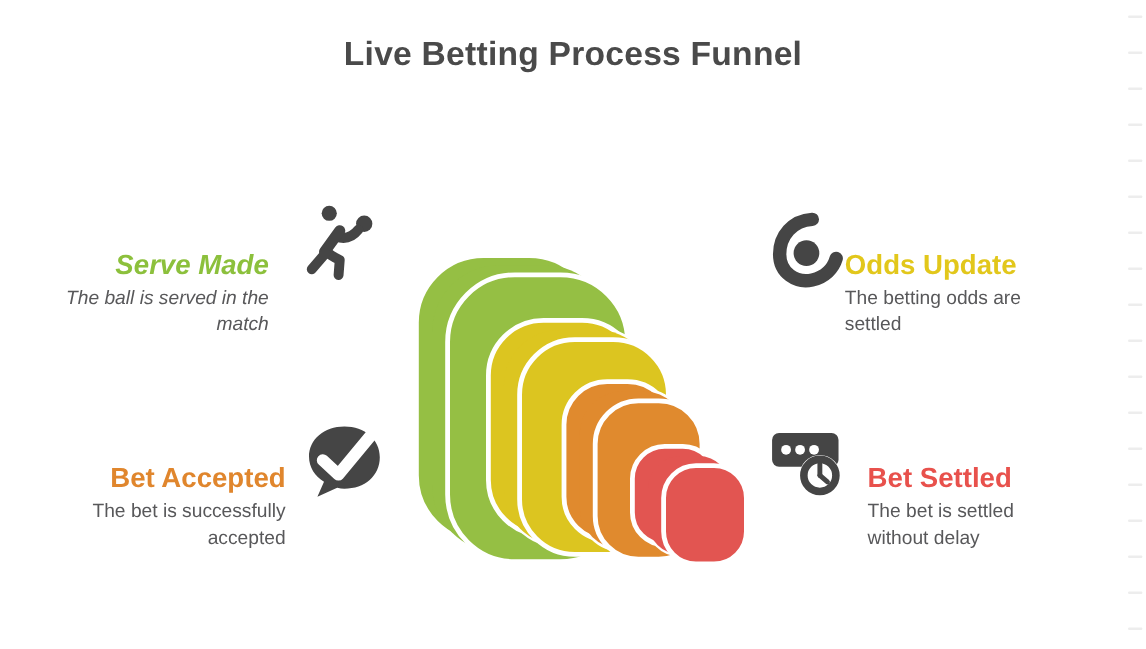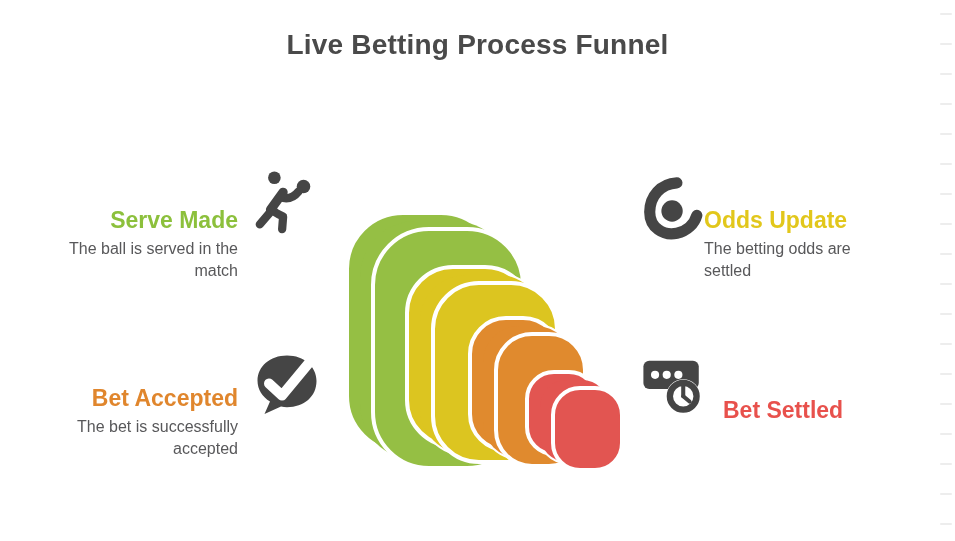--- a/index.html
+++ b/index.html
@@ -33,21 +33,21 @@
   #funnel{position:absolute;left:330px;top:200px;width:310px;height:290px;}
   .edge-tick{position:absolute;height:2px;border-radius:1px;}
 </style>
 </head>
 <body>
 
 <div id="canvas">
 
   <div class="page-title" style="color: rgb(74, 74, 74);">Live Betting Process Funnel</div>
 
-  <div class="step-text align-right" style="left:38px;top:207px;width:200px;">
+  <div class="step-text align-right" style="left:24px;top:207px;width:200px;font-style:italic;">
     <div class="step-heading" style="color: rgb(140, 192, 60);">Serve Made</div>
     <div class="step-desc">The ball is served in the
 match</div>
   </div>
   <div class="icon-box" style="left: 253px; top: 167px; width: 68px; height: 72px; color: rgb(69, 69, 69);">
     <svg viewBox="0 0 70 70" aria-hidden="true">
       <circle cx="22" cy="9" r="6.5" fill="currentColor"></circle>
       <circle cx="52" cy="18" r="7" fill="currentColor"></circle>
       <path d="M28,29 Q39,33 47,23" fill="none" stroke="currentColor" stroke-width="8.5" stroke-linecap="round"></path>
       <path d="M31,24 L18,42" fill="none" stroke="currentColor" stroke-width="9.5" stroke-linecap="round"></path>
@@ -75,21 +75,23 @@
   </div>
   <div class="icon-box" style="left: 254px; top: 350px; width: 70px; height: 70px; color: rgb(69, 69, 69);">
     <svg viewBox="0 0 70 70" aria-hidden="true">
       <path d="M33,5.5 C16,5.5 3.5,16.5 3.5,30.5 C3.5,39.5 8.5,47 16,51.5 L10.5,64 L27,56.5
                C29,57 31,57.2 33,57.2 C50,57.2 62.5,46.5 62.5,31 C62.5,16.5 50,5.5 33,5.5 Z" fill="currentColor"></path>
       <path d="M15,33.5 L28,45.5 L57,10.5" fill="none" stroke="#ffffff" stroke-width="10" stroke-linecap="round" stroke-linejoin="round"></path>
     </svg>
   </div>
 
   <div class="step-text align-left" style="left:723px;top:385px;width:190px;">
-    <div class="step-heading" style="color: rgb(232, 81, 76); margin-top: 12px;">Bet Settled</div>
+    <div class="step-heading" style="color: rgb(232, 81, 76);">Bet Settled</div>
+    <div class="step-desc">The bet is settled
+without delay</div>
   </div>
   <div class="icon-box" style="left: 640px; top: 352px; width: 68px; height: 68px; color: rgb(69, 69, 69);">
     <svg viewBox="0 0 70 70" aria-hidden="true">
       <rect x="3.5" y="9" width="57" height="29" rx="6" fill="currentColor"></rect>
       <circle cx="15.5" cy="23.5" r="4.2" fill="#ffffff"></circle>
       <circle cx="27.5" cy="23.5" r="4.2" fill="#ffffff"></circle>
       <circle cx="39.5" cy="23.5" r="4.2" fill="#ffffff"></circle>
       <circle cx="44.5" cy="45.5" r="17.5" fill="#ffffff"></circle>
       <circle cx="44.5" cy="45.5" r="13.75" fill="#ffffff" stroke="currentColor" stroke-width="6.5"></circle>
       <path d="M44.5,45.5 L44.5,35.5" stroke="currentColor" stroke-width="4.2" stroke-linecap="round"></path>

